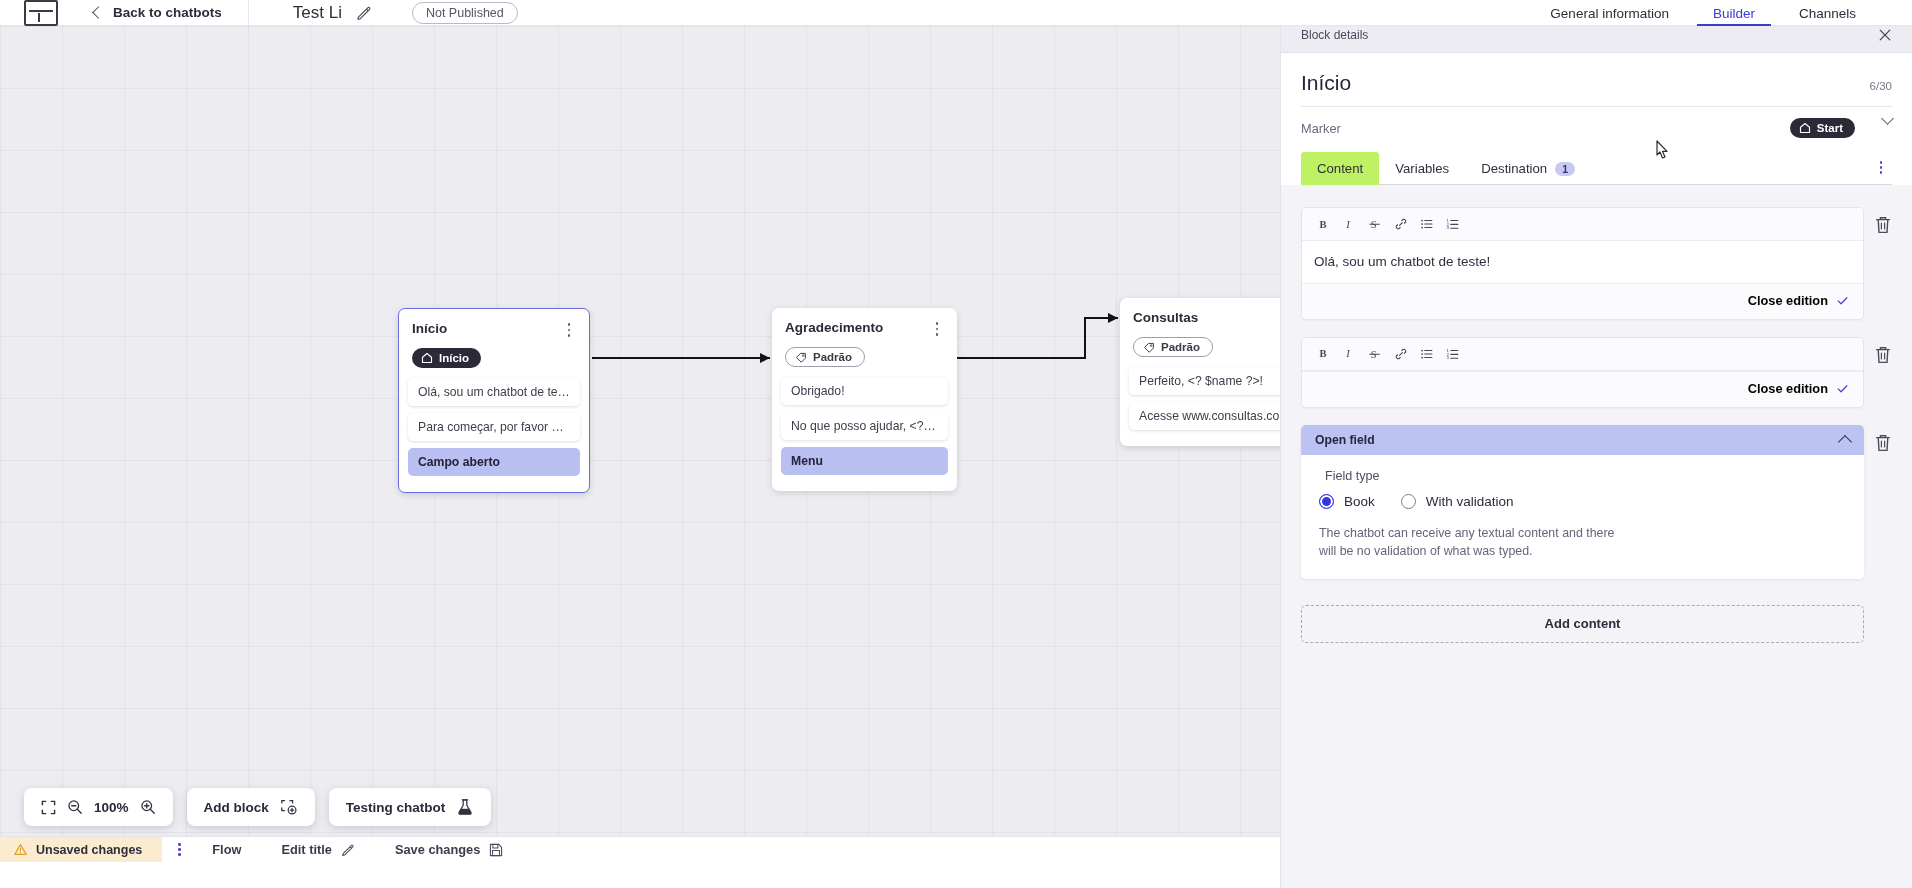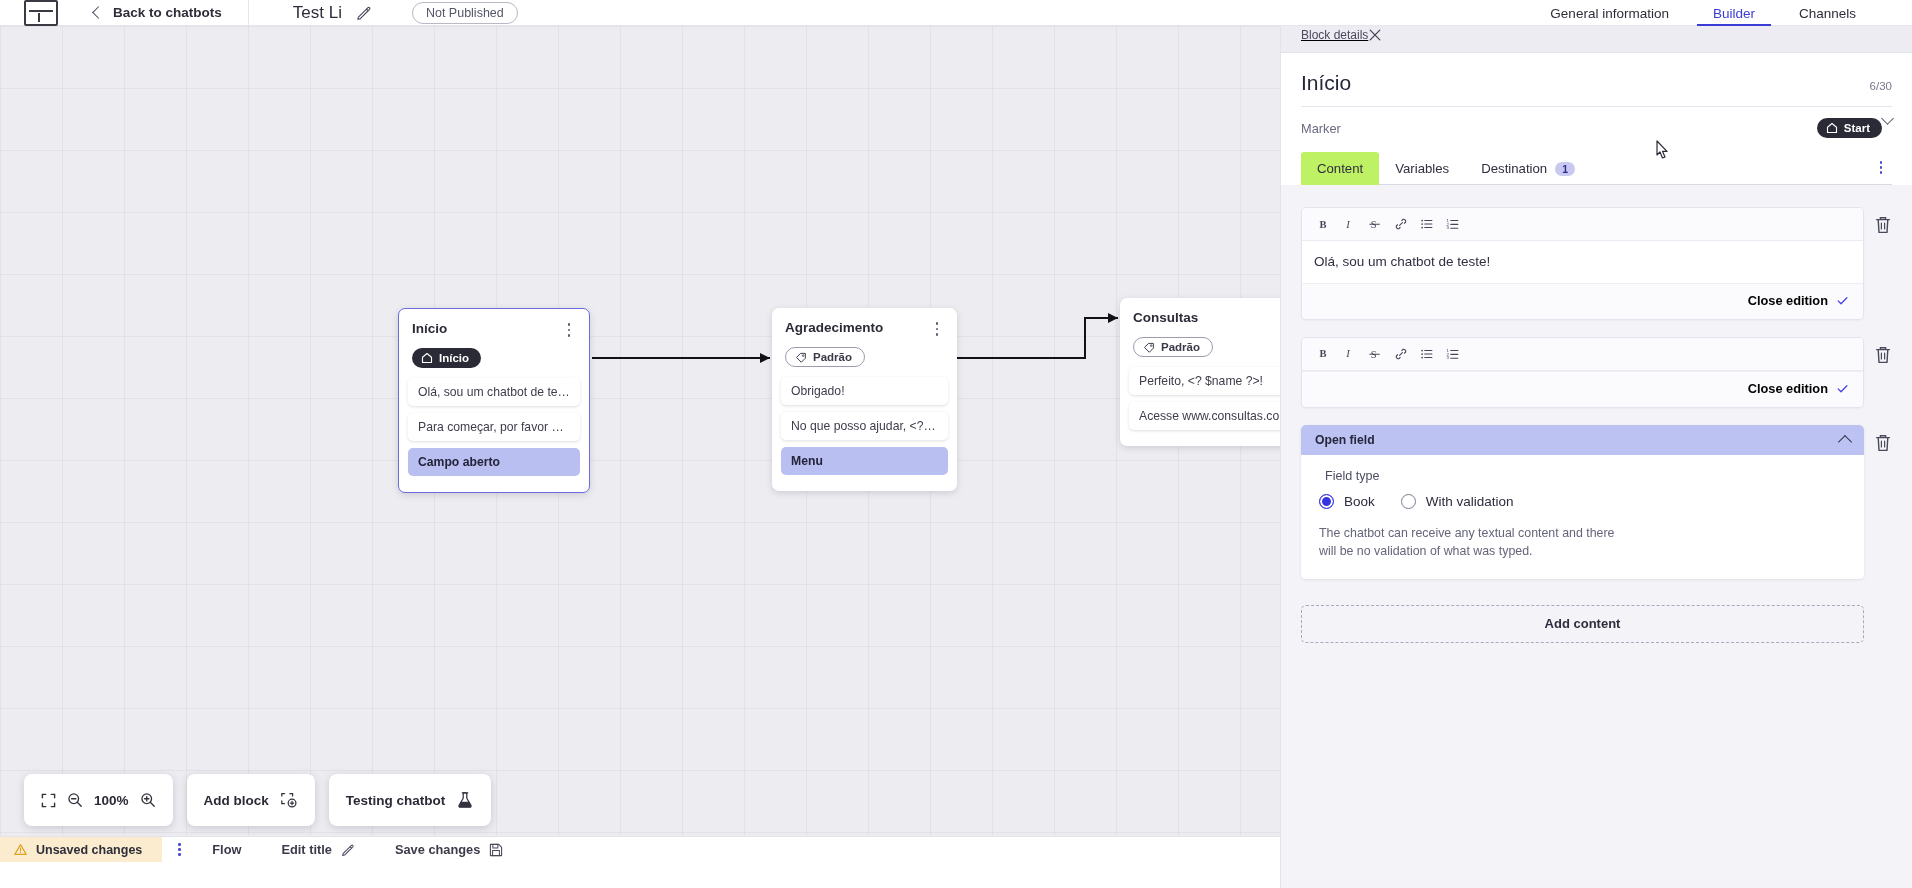--- a/index.html
+++ b/index.html
@@ -113,21 +113,21 @@
   .brow.highlight {
     background: #b9bff0; box-shadow: none; color: #23233a; font-weight: 700;
   }
 
   
   .floatbar {
     position: absolute; left: 24px; bottom: 36px; display: flex; gap: 14px;
     z-index: 20;
   }
   .fbtn {
-    background: #fff; border-radius: 8px; height: 52px;
+    background: #fff; border-radius: 8px; height: 38px;
     box-shadow: 0 2px 8px rgba(30,30,60,0.18);
     display: flex; align-items: center; gap: 11px; padding: 0 17px;
     font-size: 13.5px; font-weight: 700; color: #2b2b38; cursor: pointer;
   }
   .fbtn .zoomtxt { font-weight: 700; font-size: 13.5px; }
 
   
   .statusbar {
     position: absolute; left: 0; bottom: 0; width: 1562px; height: 26px;
     background: #ffffff; border-top: 1px solid #e3e3ea;
@@ -150,39 +150,38 @@
   }
 
   
   .panel {
     position: absolute; top: 26px; right: 0; width: 632px; height: 862px;
     background: #f4f4f8; border-left: 1px solid #e2e2ea; z-index: 35;
     display: flex; flex-direction: column;
   }
   .panel-head {
     height: 27px; background: #edecf3; display: flex; align-items: center;
-    padding: 0 20px 8px 20px;
+    justify-content: space-between; padding: 0 20px 8px 20px;
     border-bottom: 1px solid #e2e2ea;
-    text-decoration: underline;
   }
   .panel-head-title { font-size: 12px; color: #4a4a5c; }
   .close-x { width: 14px; height: 14px; cursor: pointer; }
   .panel-inner { padding: 0 20px; background: #fff; }
   .title-row {
     display: flex; align-items: baseline; justify-content: space-between;
     padding: 18px 0 11px 0; border-bottom: 1px solid #e4e4ec;
   }
   .panel-title { font-size: 21px; color: #26263a; }
   .counter { font-size: 11.5px; color: #77778c; }
   .marker-row {
     display: flex; align-items: center; justify-content: space-between;
     padding: 11px 0 9px 0;
   }
   .marker-label { font-size: 12.8px; color: #6a6a80; }
-  .marker-right { display: flex; align-items: flex-start; gap: 1px; }
+  .marker-right { display: flex; align-items: flex-start; gap: 28px; }
   .chev-down-sm {
     width: 9px; height: 9px; border-right: 1.6px solid #5a5a70;
     border-bottom: 1.6px solid #5a5a70; transform: rotate(45deg);
     margin-top: -4px; cursor: pointer;
   }
   .tabs-row {
     display: flex; align-items: center; border-bottom: 1px solid #d9d9e4;
     padding-top: 4px; position: relative;
   }
   .ptab {

